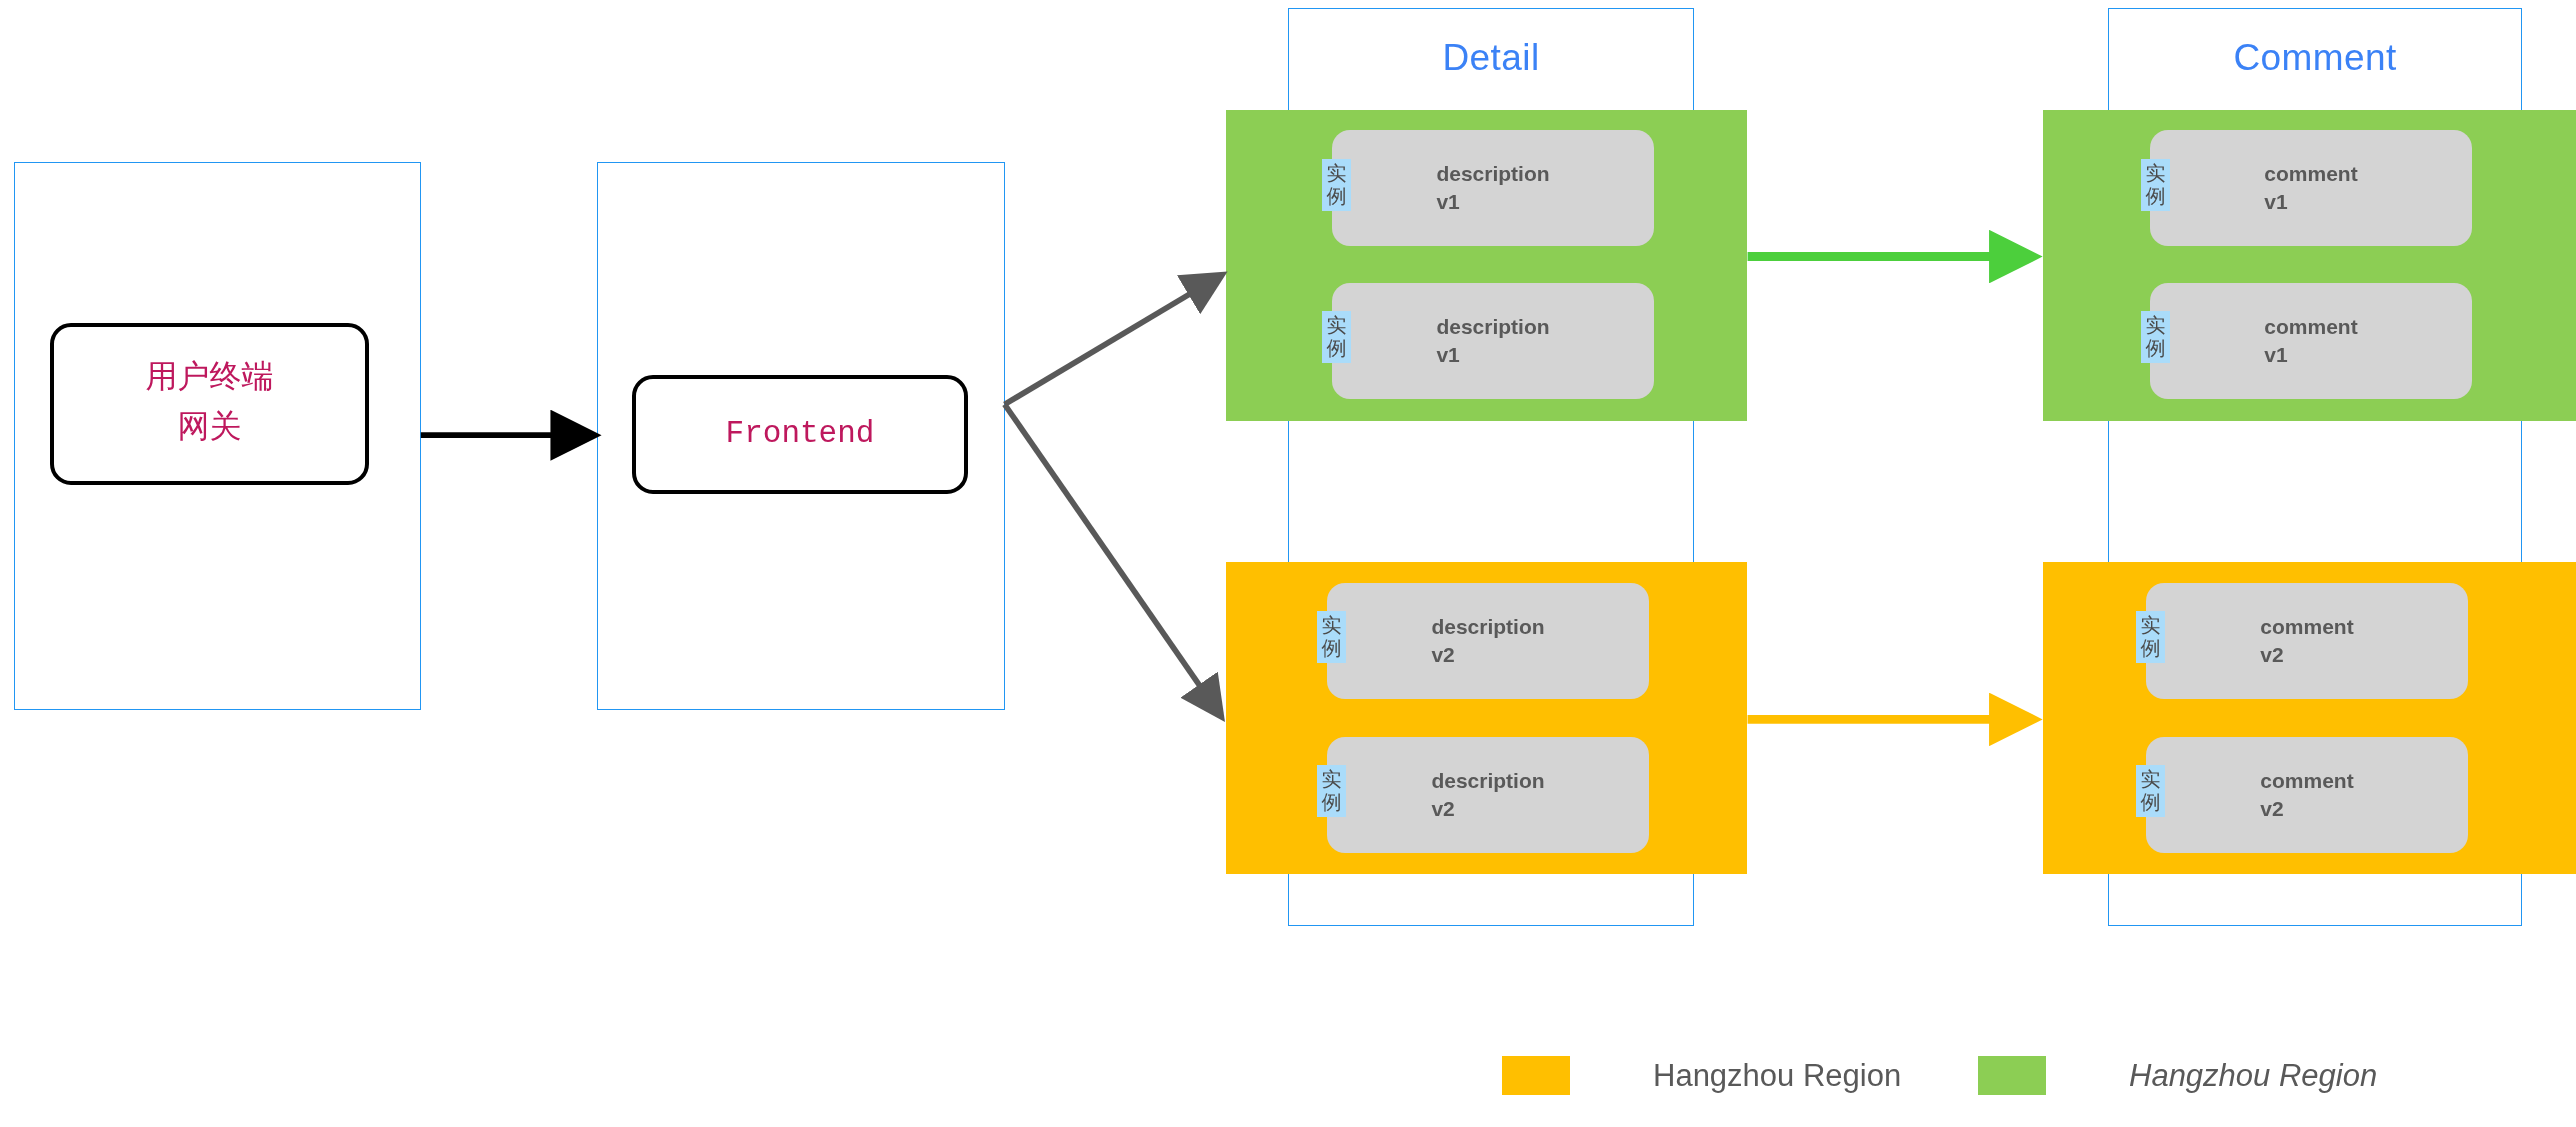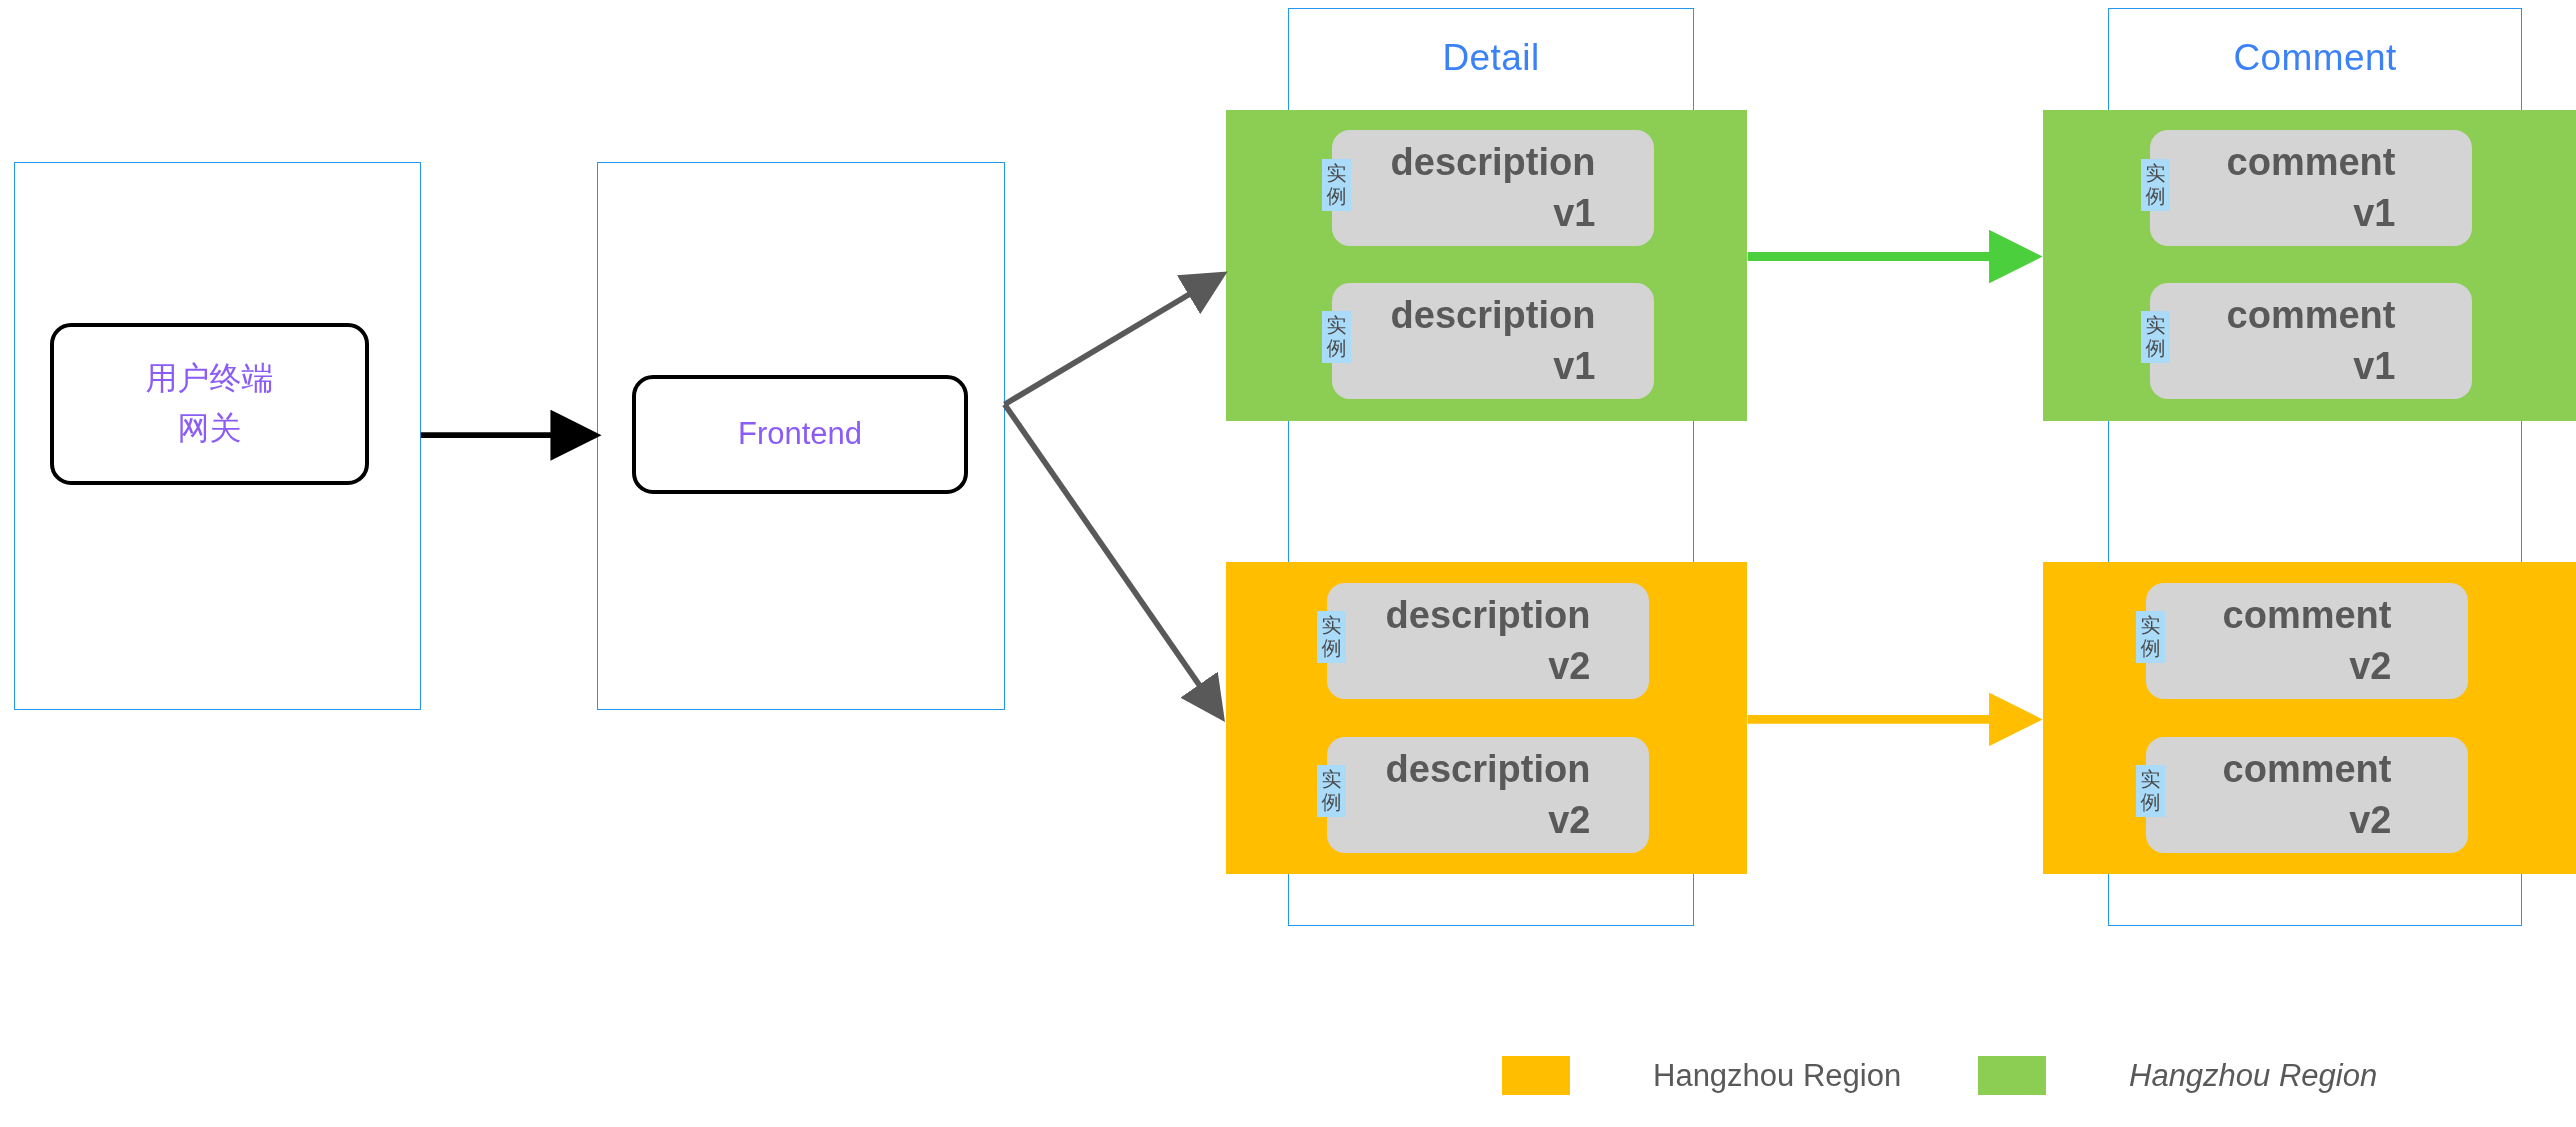--- a/index.html
+++ b/index.html
@@ -39,42 +39,43 @@
 
   
   .node {
     border: 4px solid #000000;
     border-radius: 21px;
     background: #ffffff;
     display: flex;
     flex-direction: column;
     align-items: center;
     justify-content: center;
-    color: #8b5cf6;
+    color: #be185d;
     font-size: 32px;
     line-height: 1.55;
     text-align: center;
+    font-family: Liberation Mono, monospace;
   }
   .node .line { display: block; }
 
   
   .band { z-index: 1; }
 
   
   .card {
     background: #d4d4d4;
     border-radius: 18px;
     display: flex;
     align-items: center;
     justify-content: center;
     color: #595959;
-    font-size: 38px;
+    font-size: 21px;
     font-weight: bold;
     line-height: 1.35;
-    text-align: right;
+    text-align: left;
     z-index: 2;
   }
   .card .ctext { display: block; }
 
   
   .badge {
     background: #aadcfa;
     color: #4a4a4a;
     font-size: 20px;
     line-height: 1.15;

